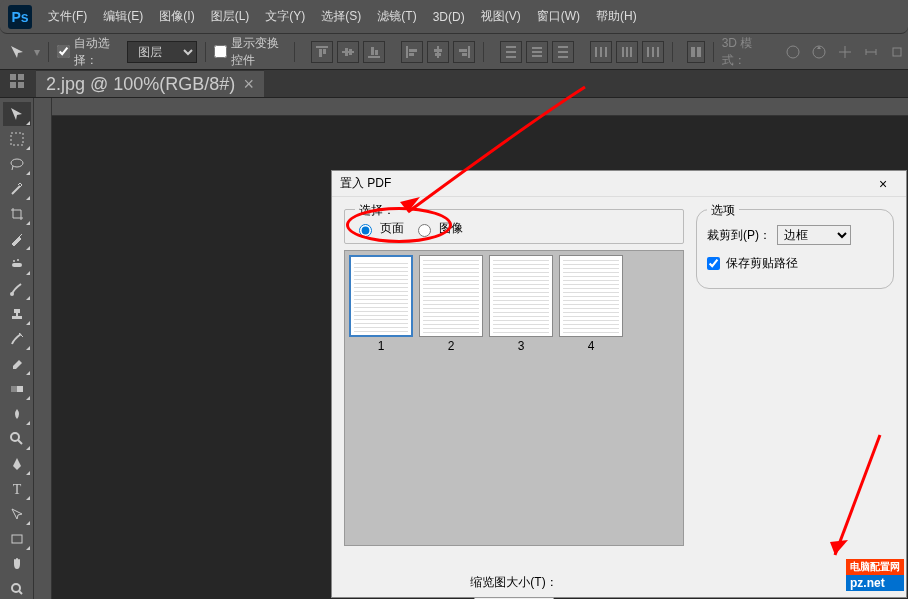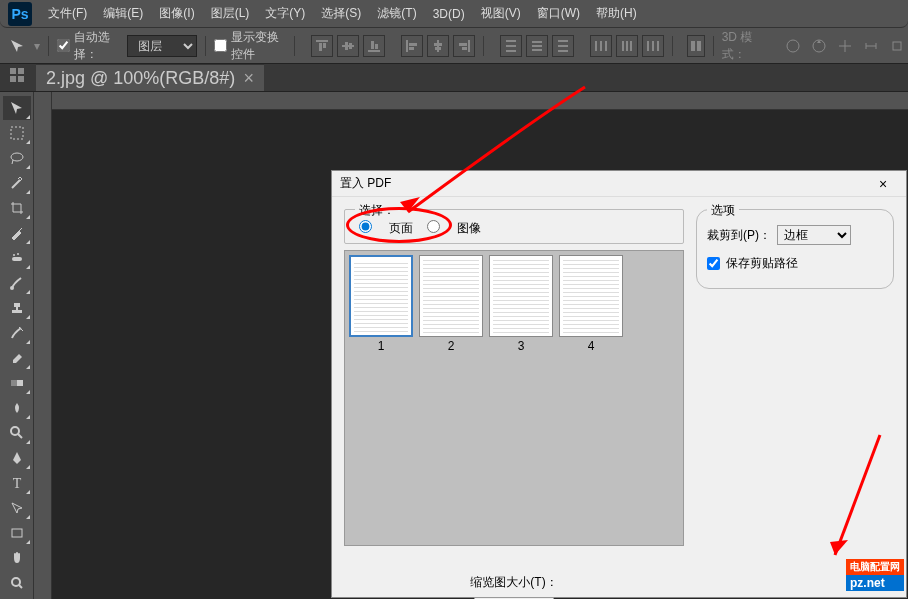--- a/index.html
+++ b/index.html
@@ -1,19 +1,19 @@
 <!DOCTYPE html>
 <html><head>
   <meta charset="utf-8">
   <style>
     * { margin: 0; padding: 0; box-sizing: border-box; }
     body { font-family: "Microsoft YaHei", sans-serif; font-size: 12px; background: #535353; color: #ccc; width: 908px; height: 599px; overflow: hidden; position: relative; }
     
     
-    .menubar { background: #535353; height: 28px; display: flex; align-items: center; padding-left: 8px; border-bottom: 1px solid #333; border-radius: 7px; }
+    .menubar { background: #535353; height: 34px; display: flex; align-items: center; padding-left: 8px; border-bottom: 1px solid #333; border-radius: 7px; }
     .ps-logo { width: 24px; height: 24px; background: #001e36; color: #31a8ff; display: flex; align-items: center; justify-content: center; font-weight: bold; font-size: 14px; border-radius: 3px; margin-right: 8px; }
     .menu-item { padding: 4px 8px; cursor: pointer; color: #ddd; }
     
     
     .options-bar { background: #535353; height: 36px; display: flex; align-items: center; padding-left: 8px; border-bottom: 1px solid #222; gap: 8px; }
     .ob-icon { width: 20px; height: 20px; display: flex; align-items: center; justify-content: center; color: #ccc; }
     .ob-sep { width: 1px; height: 20px; background: #3a3a3a; }
     .ob-checkbox { display: flex; align-items: center; gap: 4px; }
     .ob-checkbox input { accent-color: #666; }
     .ob-dropdown { background: #3a3a3a; border: 1px solid #222; color: #ccc; padding: 2px 18px 2px 6px; font-size: 12px; }
@@ -44,21 +44,21 @@
     
     .dialog { position: absolute; left: 331px; top: 170px; width: 576px; height: 428px; background: #f0f0f0; border: 1px solid #888; z-index: 100; }
     .dialog-title { height: 26px; display: flex; align-items: center; justify-content: space-between; padding: 0 8px; font-size: 12px; color: #000; border-bottom: 1px solid #ddd; }
     .dialog-close { width: 30px; height: 20px; display: flex; align-items: center; justify-content: center; cursor: pointer; font-size: 14px; }
     .dialog-body { display: flex; height: calc(100% - 26px); }
     
     .dialog-left { flex: 1; padding: 12px; }
     .select-group { border: 1px solid #bbb; border-radius: 2px; position: relative; padding: 10px 8px 6px; margin-bottom: 6px; }
     .select-group-label { position: absolute; top: -8px; left: 10px; background: #f0f0f0; padding: 0 4px; color: #000; font-size: 12px; }
     .radio-row { display: flex; gap: 14px; margin-left: 6px; }
-    .radio-item { display: flex; align-items: flex-start; gap: 17px; color: #000; font-size: 12px; }
+    .radio-item { display: flex; align-items: flex-end; gap: 8px; color: #000; font-size: 12px; }
     .radio-item input { accent-color: #0078d7; }
     
     .thumb-list { border: 1px solid #999; background: #bfbfbf; height: 296px; overflow-y: scroll; display: flex; align-items: flex-start; padding: 4px; gap: 6px; }
     .thumb { width: 64px; text-align: center; }
     .thumb-img { width: 64px; height: 82px; background: #fff; border: 1px solid #888; position: relative; overflow: hidden; }
     .thumb-img.selected { border: 2px solid #3b7fc4; }
     .thumb-img::before { content: ''; position: absolute; inset: 3px; background: repeating-linear-gradient(0deg, #ddd 0, #ddd 1px, transparent 1px, transparent 4px); }
     .thumb-label { font-size: 12px; color: #000; margin-top: 2px; }
     
     .thumb-size-row { display: flex; align-items: center; justify-content: center; gap: 6px; margin-top: 28px; color: #000; flex-direction: column; }

